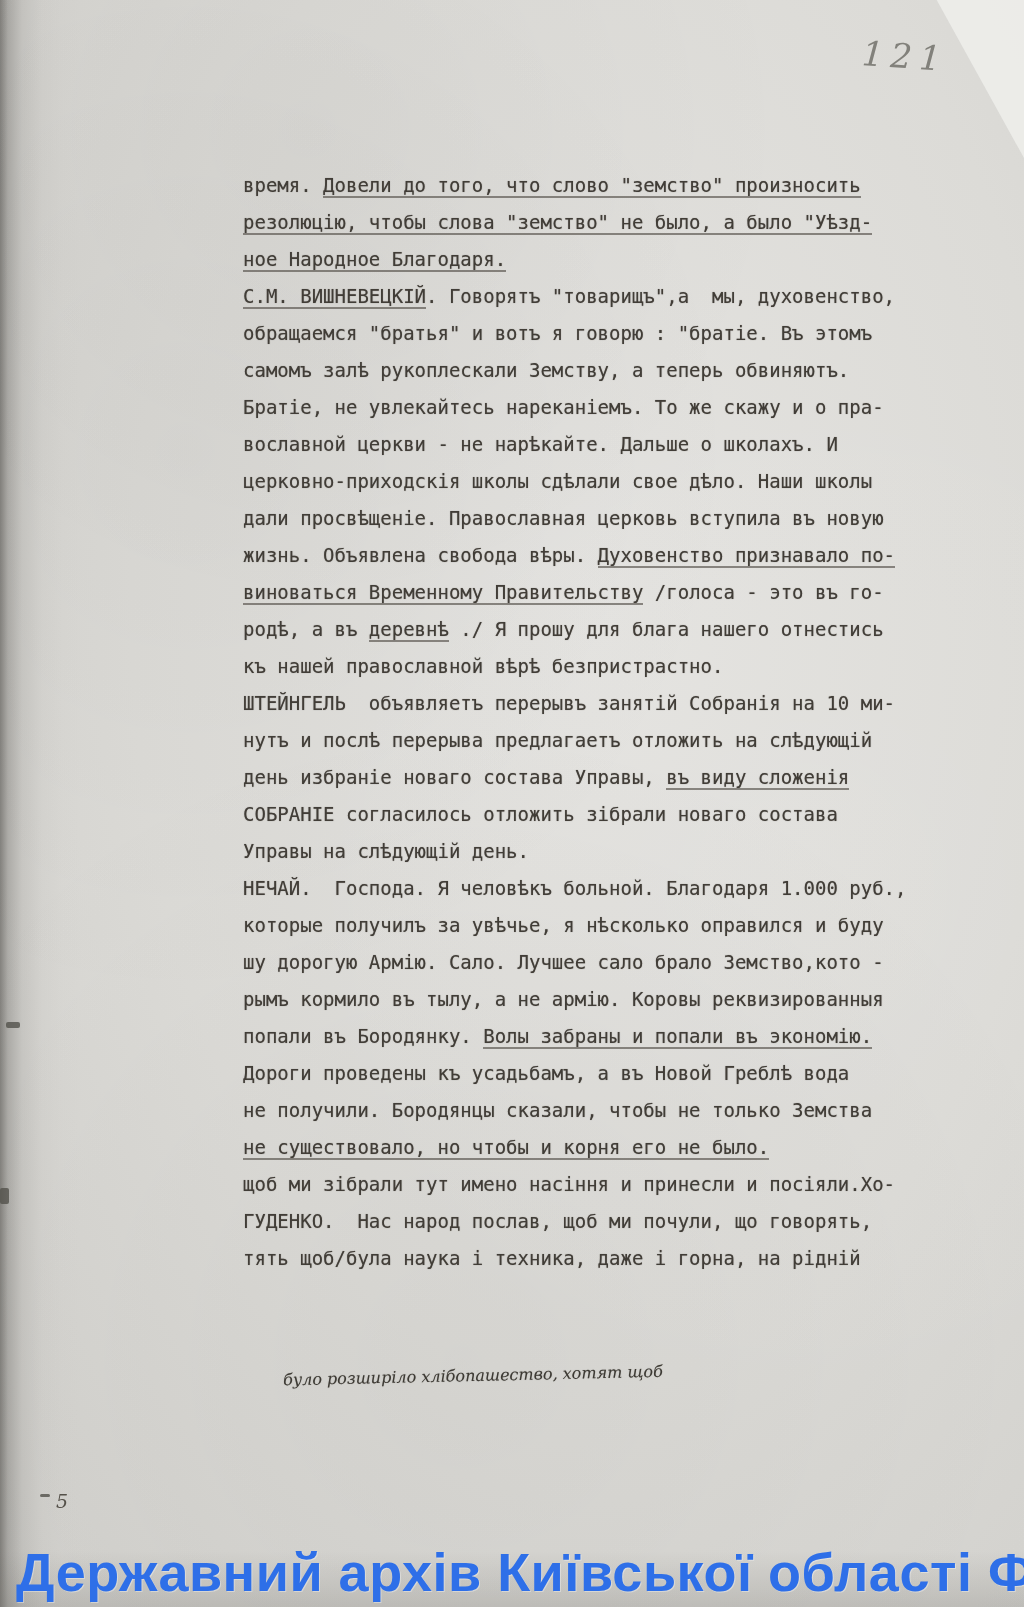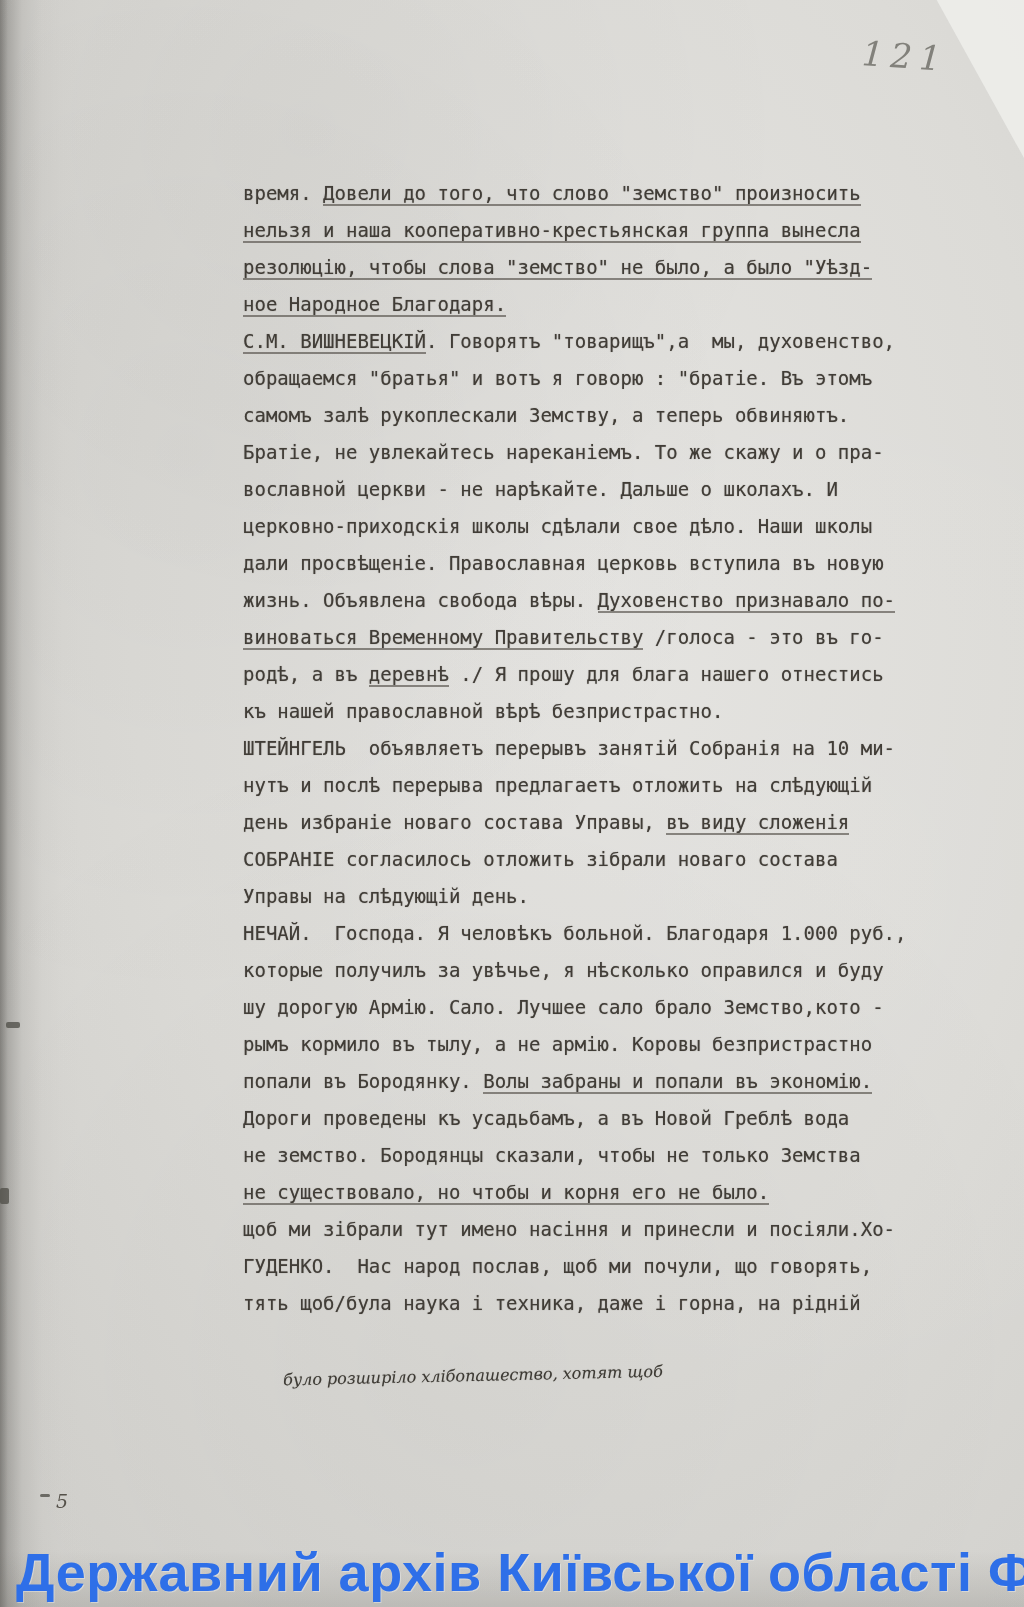--- a/index.html
+++ b/index.html
@@ -84,23 +84,22 @@
   <div class="edge-bottom"></div>
   <div class="corner-highlight"></div>
   <div class="grain"></div>
 
   <div class="speck" style="left:6px;top:1022px;width:14px;height:6px;"></div>
   <div class="speck" style="left:0px;top:1188px;width:9px;height:16px;"></div>
   <div class="speck" style="left:40px;top:1494px;width:10px;height:3px;"></div>
 
   <div class="page-number">121</div>
 
-  <div class="typescript" style="color: rgb(65, 61, 55); margin-top: 8px;">
+  <div class="typescript" style="color: rgb(65, 61, 55);">
       <div class="line"><span>время. </span><span class="u">Довели до того, что слово "земство" произносить</span></div>
-      <div class="line"><span class="u">нельзя и наша кооперативно-крестьянская группа вынесла</span></div>
       <div class="line"><span class="u">резолюцію, чтобы слова "земство" не было, а было "Уѣзд-</span></div>
       <div class="line"><span class="u">ное Народное Благодаря.</span></div>
       <div class="line"><span class="u">С.М. ВИШНЕВЕЦКІЙ</span><span>. Говорятъ "товарищъ",а  мы, духовенство,</span></div>
       <div class="line"><span>обращаемся "братья" и вотъ я говорю : "братіе. Въ этомъ</span></div>
       <div class="line"><span>самомъ залѣ рукоплескали Земству, а теперь обвиняютъ.</span></div>
       <div class="line"><span>Братіе, не увлекайтесь нареканіемъ. То же скажу и о пра-</span></div>
       <div class="line"><span>вославной церкви - не нарѣкайте. Дальше о школахъ. И</span></div>
       <div class="line"><span>церковно-приходскія школы сдѣлали свое дѣло. Наши школы</span></div>
       <div class="line"><span>дали просвѣщеніе. Православная церковь вступила въ новую</span></div>
       <div class="line"><span>жизнь. Объявлена свобода вѣры. </span><span class="u">Духовенство признавало по-</span></div>
@@ -108,24 +107,24 @@
       <div class="line"><span>родѣ, а въ </span><span class="u">деревнѣ</span><span> ./ Я прошу для блага нашего отнестись</span></div>
       <div class="line"><span>къ нашей православной вѣрѣ безпристрастно.</span></div>
       <div class="line"><span>ШТЕЙНГЕЛЬ  объявляетъ перерывъ занятій Собранія на 10 ми-</span></div>
       <div class="line"><span>нутъ и послѣ перерыва предлагаетъ отложить на слѣдующій</span></div>
       <div class="line"><span>день избраніе новаго состава Управы, </span><span class="u">въ виду сложенія</span></div>
       <div class="line"><span>СОБРАНІЕ согласилось отложить зібрали новаго состава</span></div>
       <div class="line"><span>Управы на слѣдующій день.</span></div>
       <div class="line"><span>НЕЧАЙ.  Господа. Я человѣкъ больной. Благодаря 1.000 руб.,</span></div>
       <div class="line"><span>которые получилъ за увѣчье, я нѣсколько оправился и буду</span></div>
       <div class="line"><span>шу дорогую Армію. Сало. Лучшее сало брало Земство,кото -</span></div>
-      <div class="line"><span>рымъ кормило въ тылу, а не армію. Коровы безпристрастно</span></div>
+      <div class="line"><span>рымъ кормило въ тылу, а не армію. Коровы реквизированныя</span></div>
       <div class="line"><span>попали въ Бородянку. </span><span class="u">Волы забраны и попали въ экономію.</span></div>
       <div class="line"><span>Дороги проведены къ усадьбамъ, а въ Новой Греблѣ вода</span></div>
-      <div class="line"><span>не земство. Бородянцы сказали, чтобы не только Земства</span></div>
+      <div class="line"><span>не получили. Бородянцы сказали, чтобы не только Земства</span></div>
       <div class="line"><span class="u">не существовало, но чтобы и корня его не было.</span></div>
       <div class="line"><span>щоб ми зібрали тут имено насіння и принесли и посіяли.Хо-</span></div>
       <div class="line"><span>ГУДЕНКО.  Нас народ послав, щоб ми почули, що говорять,</span></div>
       <div class="line"><span>тять щоб/була наука і техника, даже і горна, на рідній</span></div>
     </div>
 
   <div class="hw-note">було розширіло хлібопашество, хотят щоб</div>
 
   <div class="sheet-number">5</div>
 

